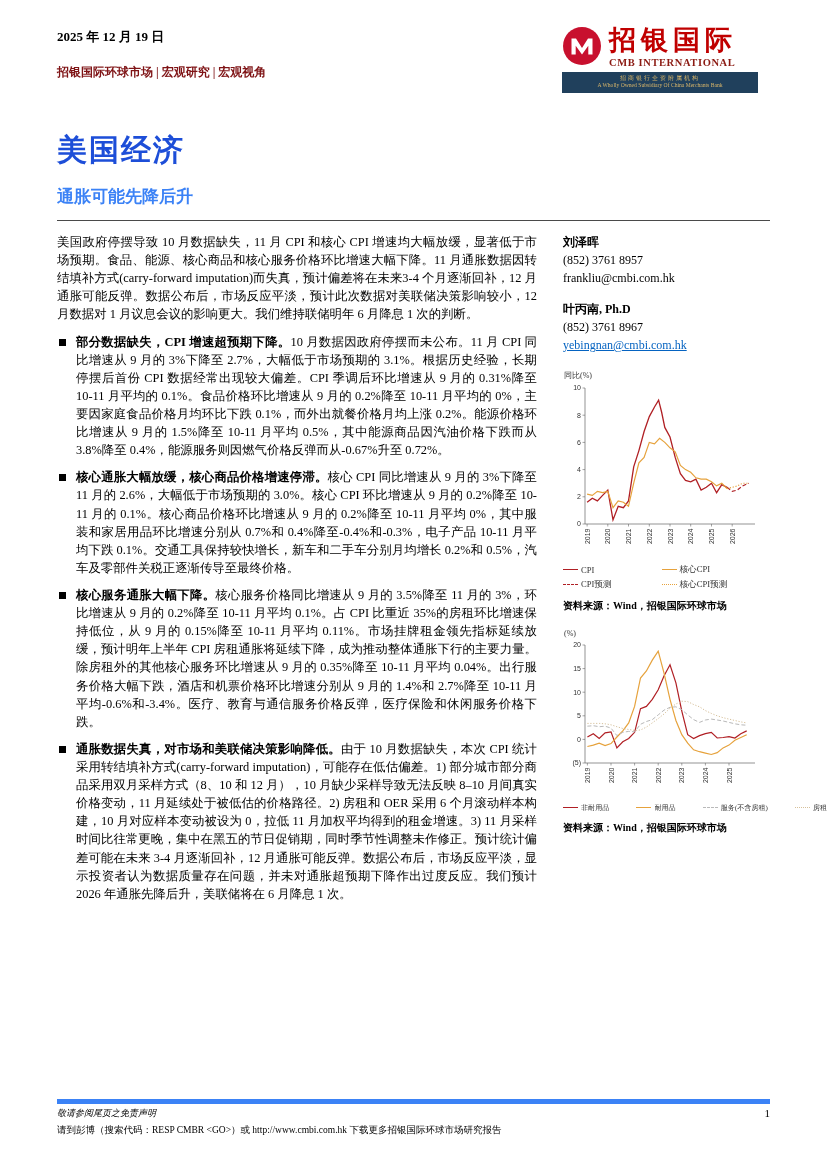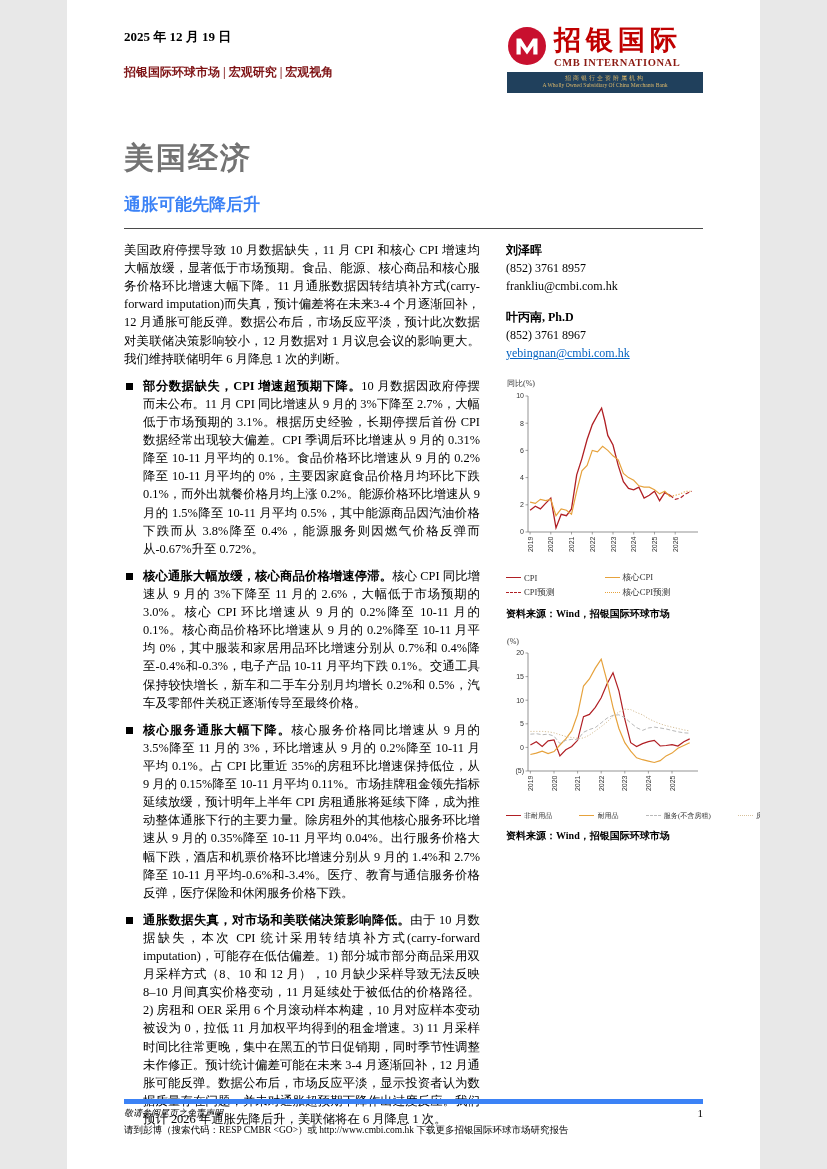--- a/index.html
+++ b/index.html
@@ -1,34 +1,34 @@
 <!DOCTYPE html>
 <html><head>
 <meta charset="utf-8">
 <style>
   html,body{margin:0;padding:0;background:#e8e8e8;}
   .page{
-    width:693px;height:1169px;margin:0 auto;background:#fff;position:relative;
+    width:827px;height:1169px;margin:0 auto;background:#fff;position:relative;
     box-sizing:border-box;padding:28px 57px 0 57px;overflow:hidden;
     font-family:"Liberation Serif",serif;color:#000;
   }
   
   .hdr{position:relative;height:92px;}
   .date{font-size:13px;font-weight:bold;}
   .category{margin-top:18px;font-size:12px;font-weight:bold;color:#7f1416;}
-  .logo-block{position:absolute;top:-2px;right:0;width:196px;}
+  .logo-block{position:absolute;top:-2px;right:12px;width:196px;}
   .logo-row{display:flex;align-items:flex-start;gap:7px;}
   .logo-icon svg{display:block;}
   .logo-cn{font-size:27px;color:#c00000;font-weight:bold;letter-spacing:5px;line-height:1.05;}
   .logo-en{font-size:10.5px;color:#8b1a12;font-weight:bold;letter-spacing:.6px;margin-top:3px;}
   .logo-bar{margin-top:4px;background:#20405c;color:#d8b56a;text-align:center;padding:2px 0 3px;line-height:1.35;}
   .logo-bar .cn{font-size:6px;letter-spacing:2px;}
   .logo-bar .en{font-size:5.6px;}
   
-  .title{margin:18px 0 0;font-size:30px;color:#737373;font-weight:bold;letter-spacing:2px;}
+  .title{margin:10px 0 0;font-size:30px;color:#1d4ed8;font-weight:bold;letter-spacing:2px;}
   .subtitle{margin:14px 0 0;font-size:17px;font-weight:bold;color:#3b82f6;}
   .rule{border:none;border-top:1.5px solid #4a4a4a;margin:12px 0 12px;}
   
   .content{display:flex;gap:26px;}
   .left-col{width:480px;font-size:12.4px;line-height:1.46;text-align:justify;}
   .right-col{width:197px;flex-shrink:0;}
   .intro{margin:0 0 9px;}
   .bullet{display:flex;margin-bottom:9px;}
   .marker{width:7px;height:7px;background:#000;margin:6px 10px 0 2px;flex-shrink:0;}
   .bullet p{margin:0;flex:1;}

